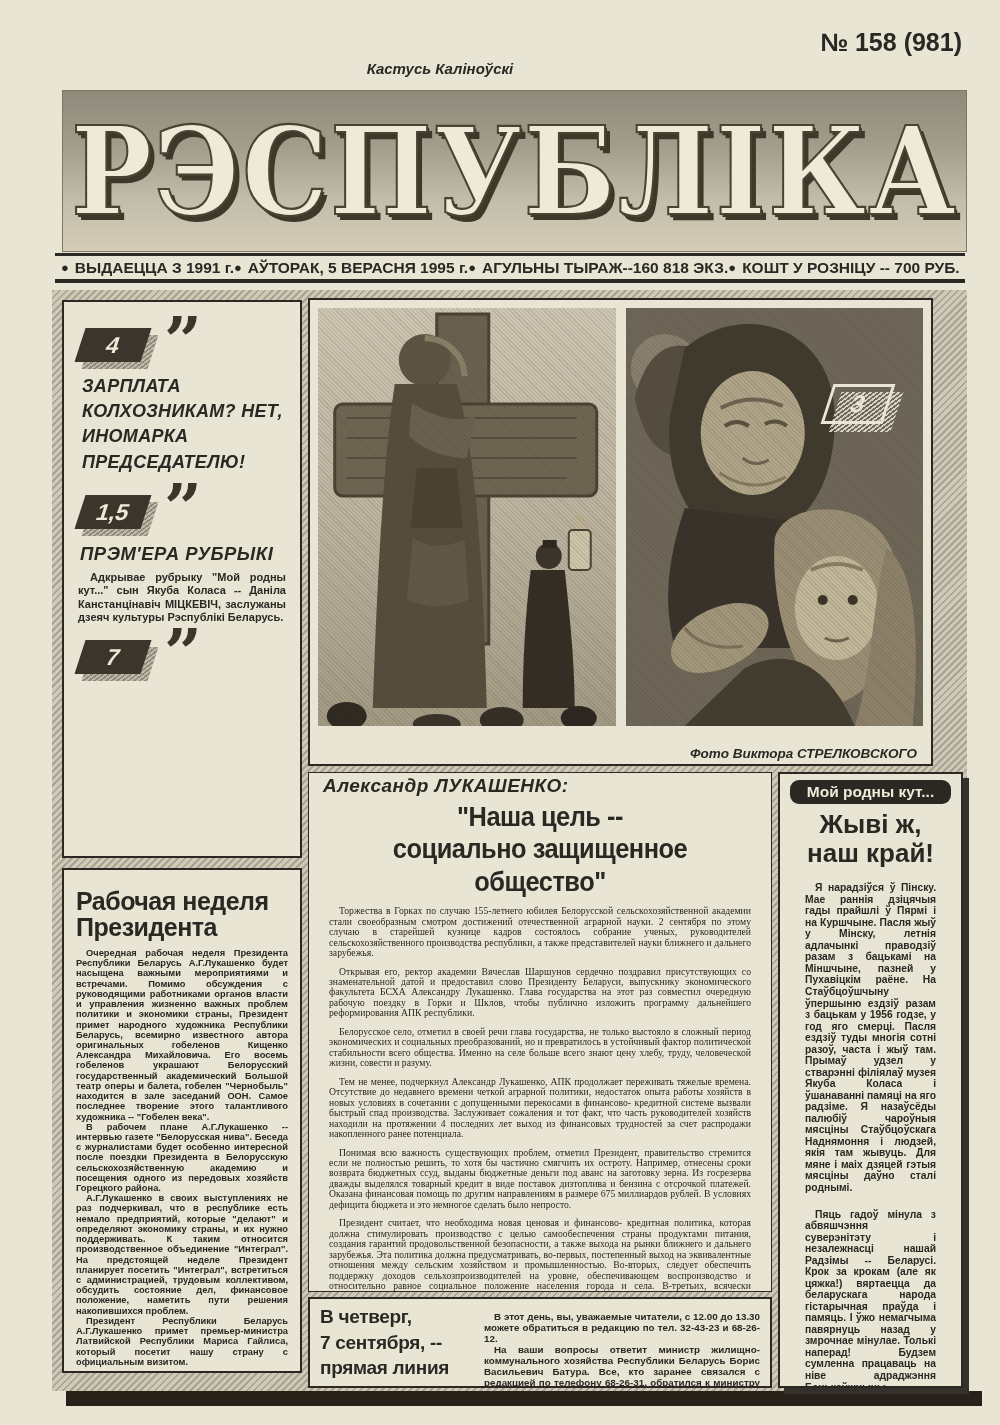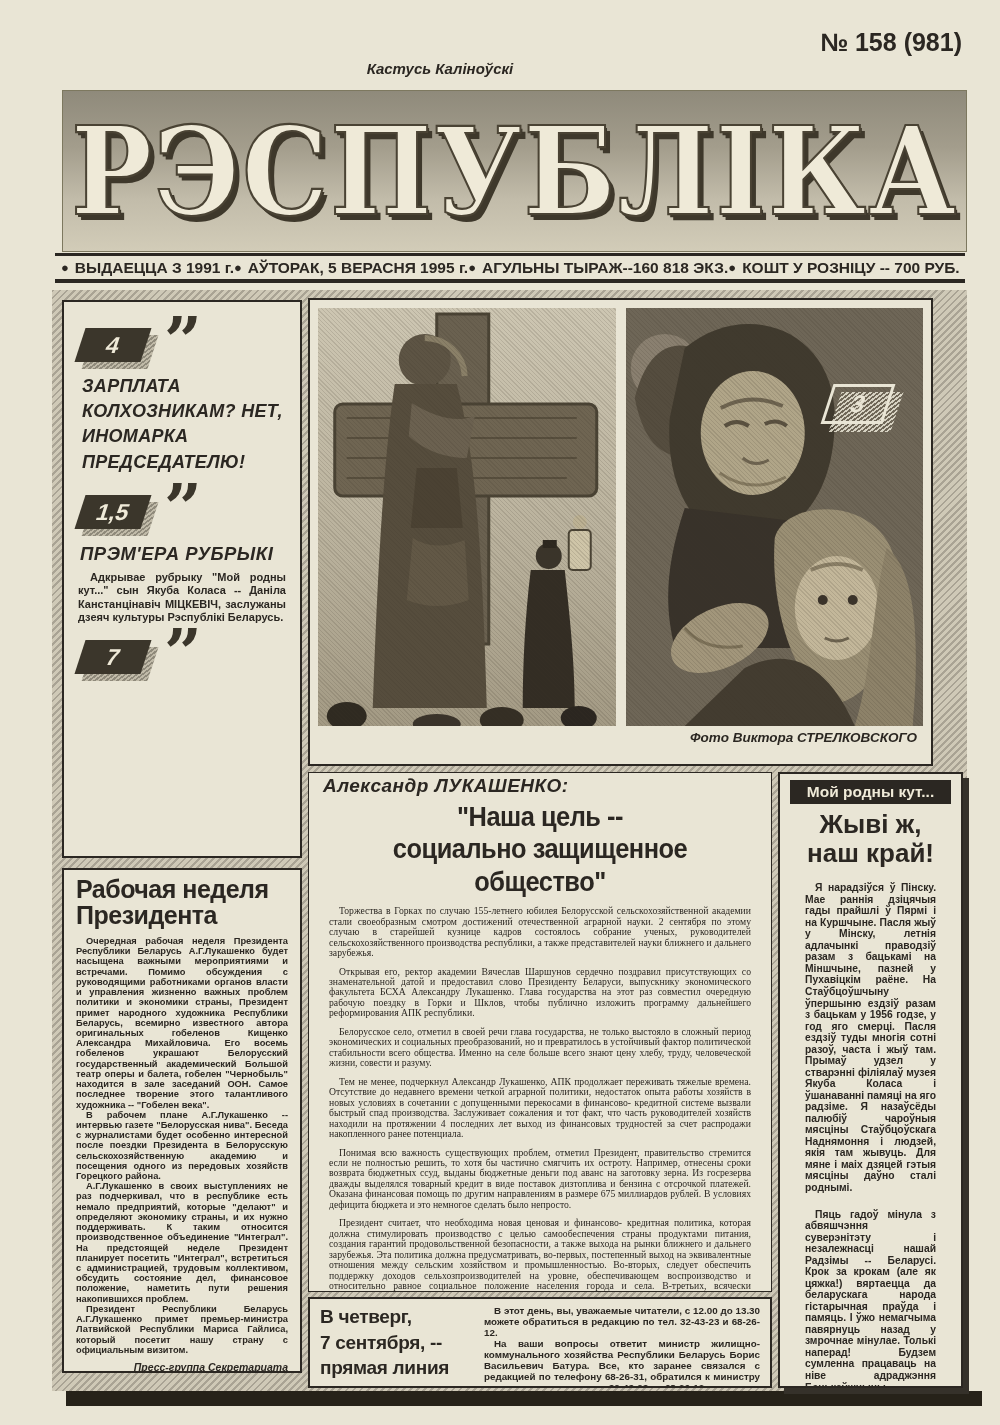--- a/index.html
+++ b/index.html
@@ -41,53 +41,53 @@
   .pbadge .shadow{position:absolute;left:7px;top:7px;width:100%;height:100%;
      background:repeating-linear-gradient(135deg,#8f8a7b 0 2px,#c0baa8 2px 4px);transform:skewX(-18deg);}
   .pbadge .face{position:absolute;left:0;top:0;width:100%;height:100%;background:#3b362b;transform:skewX(-18deg);
      display:flex;align-items:center;justify-content:center;color:#efead8;font-size:23px;font-weight:bold;}
   .quote-glyph{font-family:"DejaVu Serif",serif;font-size:66px;line-height:.7;font-weight:bold;color:#3b362b;}
   .teaser-text{font-size:18px;font-style:italic;font-weight:600;line-height:1.4;letter-spacing:.3px;margin:4px 0 10px 4px;}
   .teaser-title{font-size:18.5px;font-style:italic;font-weight:600;margin:6px 0 6px 2px;letter-spacing:.5px;}
   .teaser-body{font-size:11px;font-weight:bold;line-height:1.22;text-align:justify;margin:0 0 4px 0;text-indent:12px;}
 
   
-  .left-article{left:62px;top:868px;width:240px;height:505px;padding:4px 12px;}
+  .left-article{left:62px;top:868px;width:240px;height:505px;padding:16px 12px;}
   .left-article h2{margin:2px 0 8px 0;font-size:25px;line-height:1.04;letter-spacing:-.5px;}
   .left-article p{margin:0;font-size:9.3px;font-weight:bold;line-height:1.1;text-align:justify;text-indent:10px;}
   .signature{margin-top:6px;font-size:10.5px;font-weight:bold;font-style:italic;text-align:right;white-space:pre-line;line-height:1.25;}
 
   
   .photo-box{left:308px;top:298px;width:625px;height:468px;padding:8px;}
   .photo-strip{display:flex;gap:10px;height:418px;}
   .panel{position:relative;flex:1;overflow:hidden;background:#7a7263;}
   .grain{position:absolute;inset:0;background:repeating-linear-gradient(45deg,rgba(60,52,40,.14) 0 1px,transparent 1px 3px);pointer-events:none;}
-  .photo-caption{margin-top:4px;text-align:right;font-size:13.5px;font-weight:bold;font-style:italic;padding-right:6px;}
+  .photo-caption{margin-top:20px;text-align:right;font-size:13.5px;font-weight:bold;font-style:italic;padding-right:6px;}
   .photo-badge{position:absolute;right:34px;top:76px;width:62px;height:40px;}
   .photo-badge .shadow{position:absolute;left:8px;top:8px;width:100%;height:100%;
      background:repeating-linear-gradient(135deg,rgba(233,229,213,.85) 0 2px,rgba(120,112,95,.3) 2px 4px);transform:skewX(-18deg);}
   .photo-badge .face{position:absolute;inset:0;border:3px solid #e9e5d5;transform:skewX(-18deg);
      display:flex;align-items:center;justify-content:center;color:#e9e5d5;font-size:24px;font-weight:bold;}
 
   
   .main-article{left:308px;top:772px;width:464px;height:520px;padding:0 12px;border-width:1.5px;}
   .byline{font-size:19px;font-style:italic;font-weight:600;margin:2px 0 4px 2px;letter-spacing:.5px;}
   .headline{margin:0;text-align:center;font-size:27px;line-height:1.2;letter-spacing:-.5px;transform:scaleX(.94);}
   .headline .l1{display:block;}
   .main-body{margin-top:6px;}
   .main-body p{margin:8px;font-size:9.7px;line-height:1.08;text-align:justify;text-indent:10px;font-weight:500;font-family:Liberation Serif, serif;}
 
   
-  .hotline{left:308px;top:1297px;width:464px;height:91px;padding:7px 10px;display:flex;gap:14px;}
+  .hotline{left:308px;top:1297px;width:464px;height:91px;padding:13px 10px;display:flex;gap:14px;}
   .hotline-title{flex:0 0 150px;font-size:19px;font-weight:bold;line-height:1.35;white-space:pre-line;letter-spacing:-.3px;align-self:center;}
   .hotline-body p{margin:0;font-size:9.8px;font-weight:600;line-height:1.12;text-align:justify;text-indent:10px;}
 
   
   .right-article{left:778px;top:772px;width:185px;height:616px;padding:8px 10px;box-shadow:6px 6px 0 0 #35312a;}
-  .rubric{background:#2b2722;color:#efead8;text-align:center;font-size:15.5px;font-weight:bold;padding:3px 2px;margin:-2px 0 6px 0;}
+  .rubric{background:#2b2722;color:#efead8;text-align:center;font-size:15.5px;font-weight:bold;padding:3px 2px;margin:-2px 0 6px 0;border-radius:9px;}
   .right-article h2{margin:0 0 8px 0;text-align:center;font-size:26px;line-height:1.1;white-space:pre-line;}
   .right-article p{margin:15px;font-size:10.3px;font-weight:bold;line-height:1.12;text-align:justify;text-indent:10px;}
   .poem{margin:8px 0 6px 2px;font-size:10.8px;font-weight:bold;font-style:italic;line-height:1.25;}
   .poem-line.indent{text-align:right;padding-right:14px;}
 </style>
 </head>
 <body>
 
 <div class="page">
 

